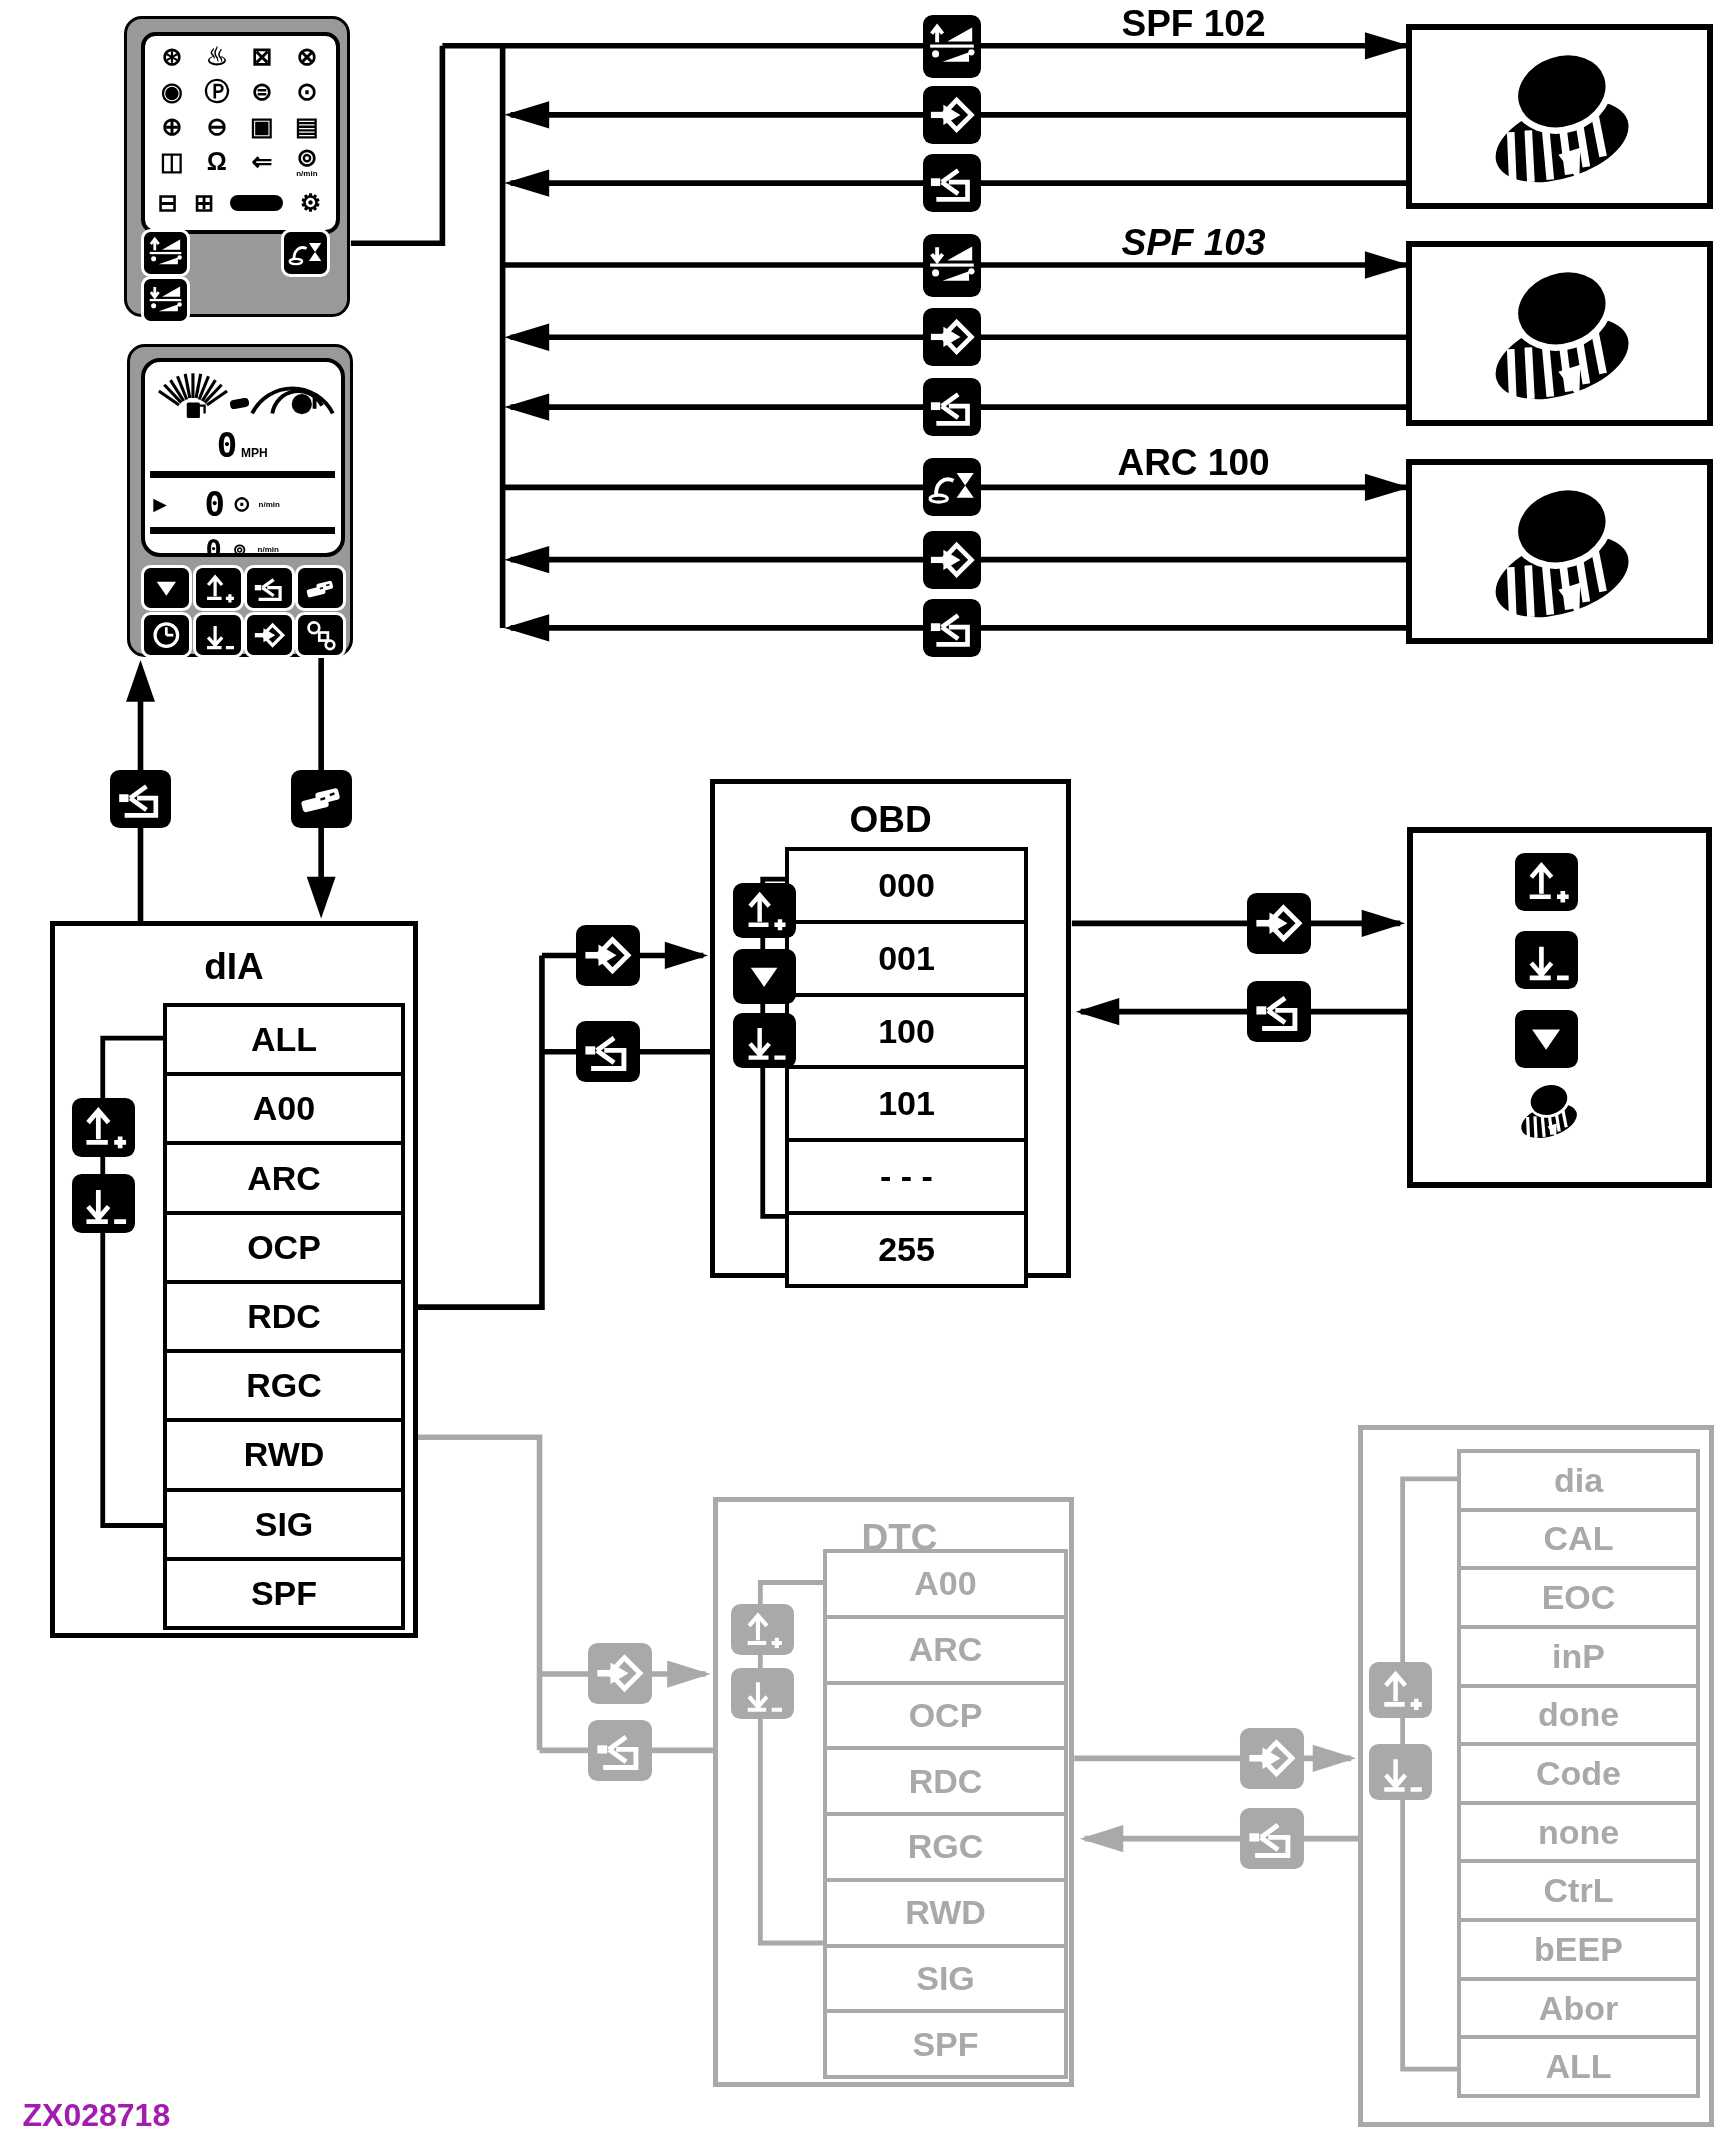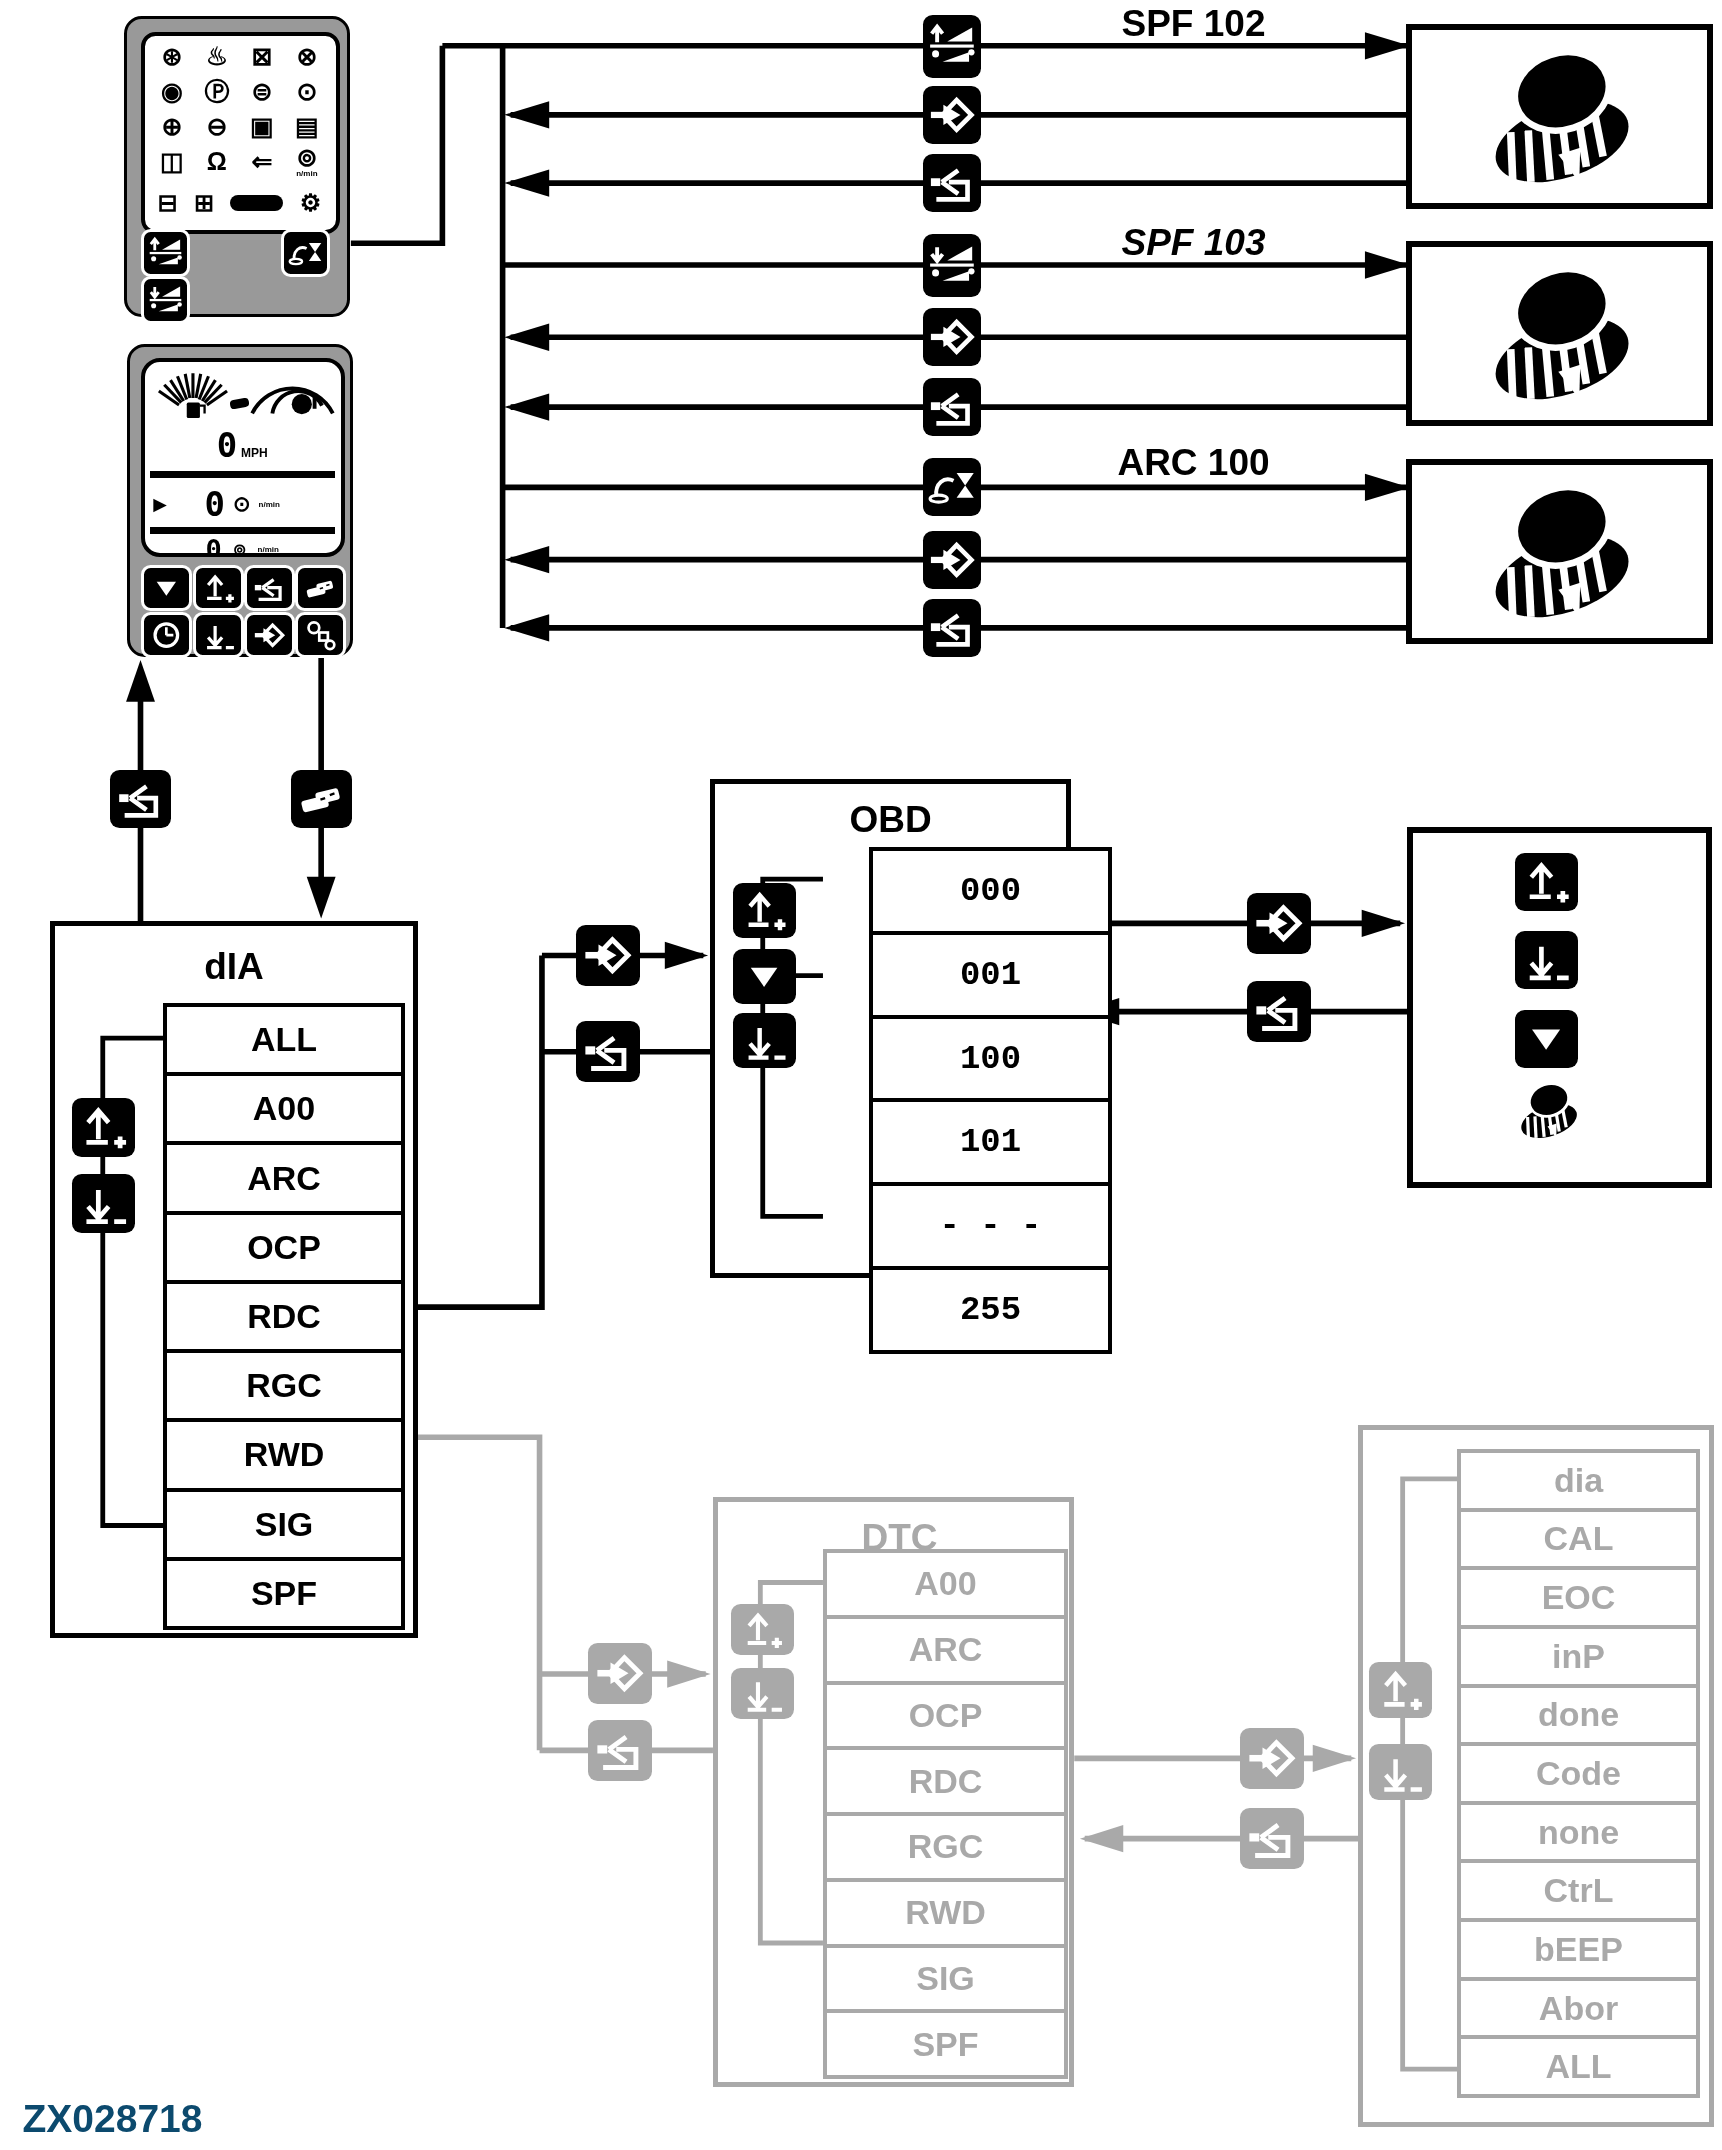--- a/index.html
+++ b/index.html
@@ -46,21 +46,21 @@
   #warn-grid .wcell .sub{font-size:8px;font-weight:bold;}
   #warn-strip{position:absolute;left:4.8px;top:146px;width:180px;height:42px;display:flex;
               align-items:center;justify-content:space-around;font-size:24px;font-weight:bold;}
   .pill{width:53px;height:16px;background:#000;border-radius:8px;}
 
   
   .lcdbar{position:absolute;left:4.8px;width:185px;height:6.4px;background:#000;}
   .digit{font-family:"DejaVu Sans Mono",monospace;font-weight:bold;font-size:34px;color:#000;}
   .unit{font-weight:bold;font-size:12px;color:#000;}
   .tinyunit{font-weight:bold;font-size:8px;color:#000;}
-  .footer{position:absolute;font-weight:bold;font-size:39px;color:#0c4a6e;}
+  .footer{position:absolute;font-weight:bold;font-size:32px;color:#a21caf;}
 </style>
 </head>
 <body>
 
 <div id="canvas">
 
   <svg id="wires" width="1723" height="2151" viewBox="0 0 2146 2679">
     <g stroke="#000" stroke-width="7" fill="none">
 
       <polyline points="437,303 551,303 551,57"></polyline>
@@ -481,21 +481,21 @@
     <div class="tile" style="left:576px;top:1021px;width:64px;height:61px;">
         <svg viewBox="0 0 64 64">
           <rect x="5" y="26" width="12" height="10" fill="#fff"></rect>
           <path d="M19 31 L40 16 M19 31 L40 46" stroke="#fff" stroke-width="6" fill="none"></path>
           <path d="M28 31 H52 V53 H12" stroke="#fff" stroke-width="6" fill="none"></path>
         </svg>
       </div>
 
     <div class="box" style="left:710px;top:779px;width:361px;height:499px;"></div>
     <div class="box-title" style="left:710px;top:799px;width:361px;">OBD</div>
-    <div class="menu" style="left:869px;top:847px;width:243px;height:507px;font-family:Liberation Mono, monospace;">
+    <div class="menu" style="left:785px;top:847px;width:243px;height:441px;">
         <div class="row">000</div>
         <div class="row">001</div>
         <div class="row">100</div>
         <div class="row">101</div>
         <div class="row">- - -</div>
         <div class="row">255</div>
       </div>
     <div class="tile" style="left:733px;top:883px;width:63px;height:55px;">
         <svg viewBox="0 0 64 64">
           <path d="M26 47 V13 M13 26 L26 11 L39 26 M11 51 H38 M46 51 H61 M53.5 43.5 V58.5" stroke="#fff" stroke-width="6" fill="none"></path>

